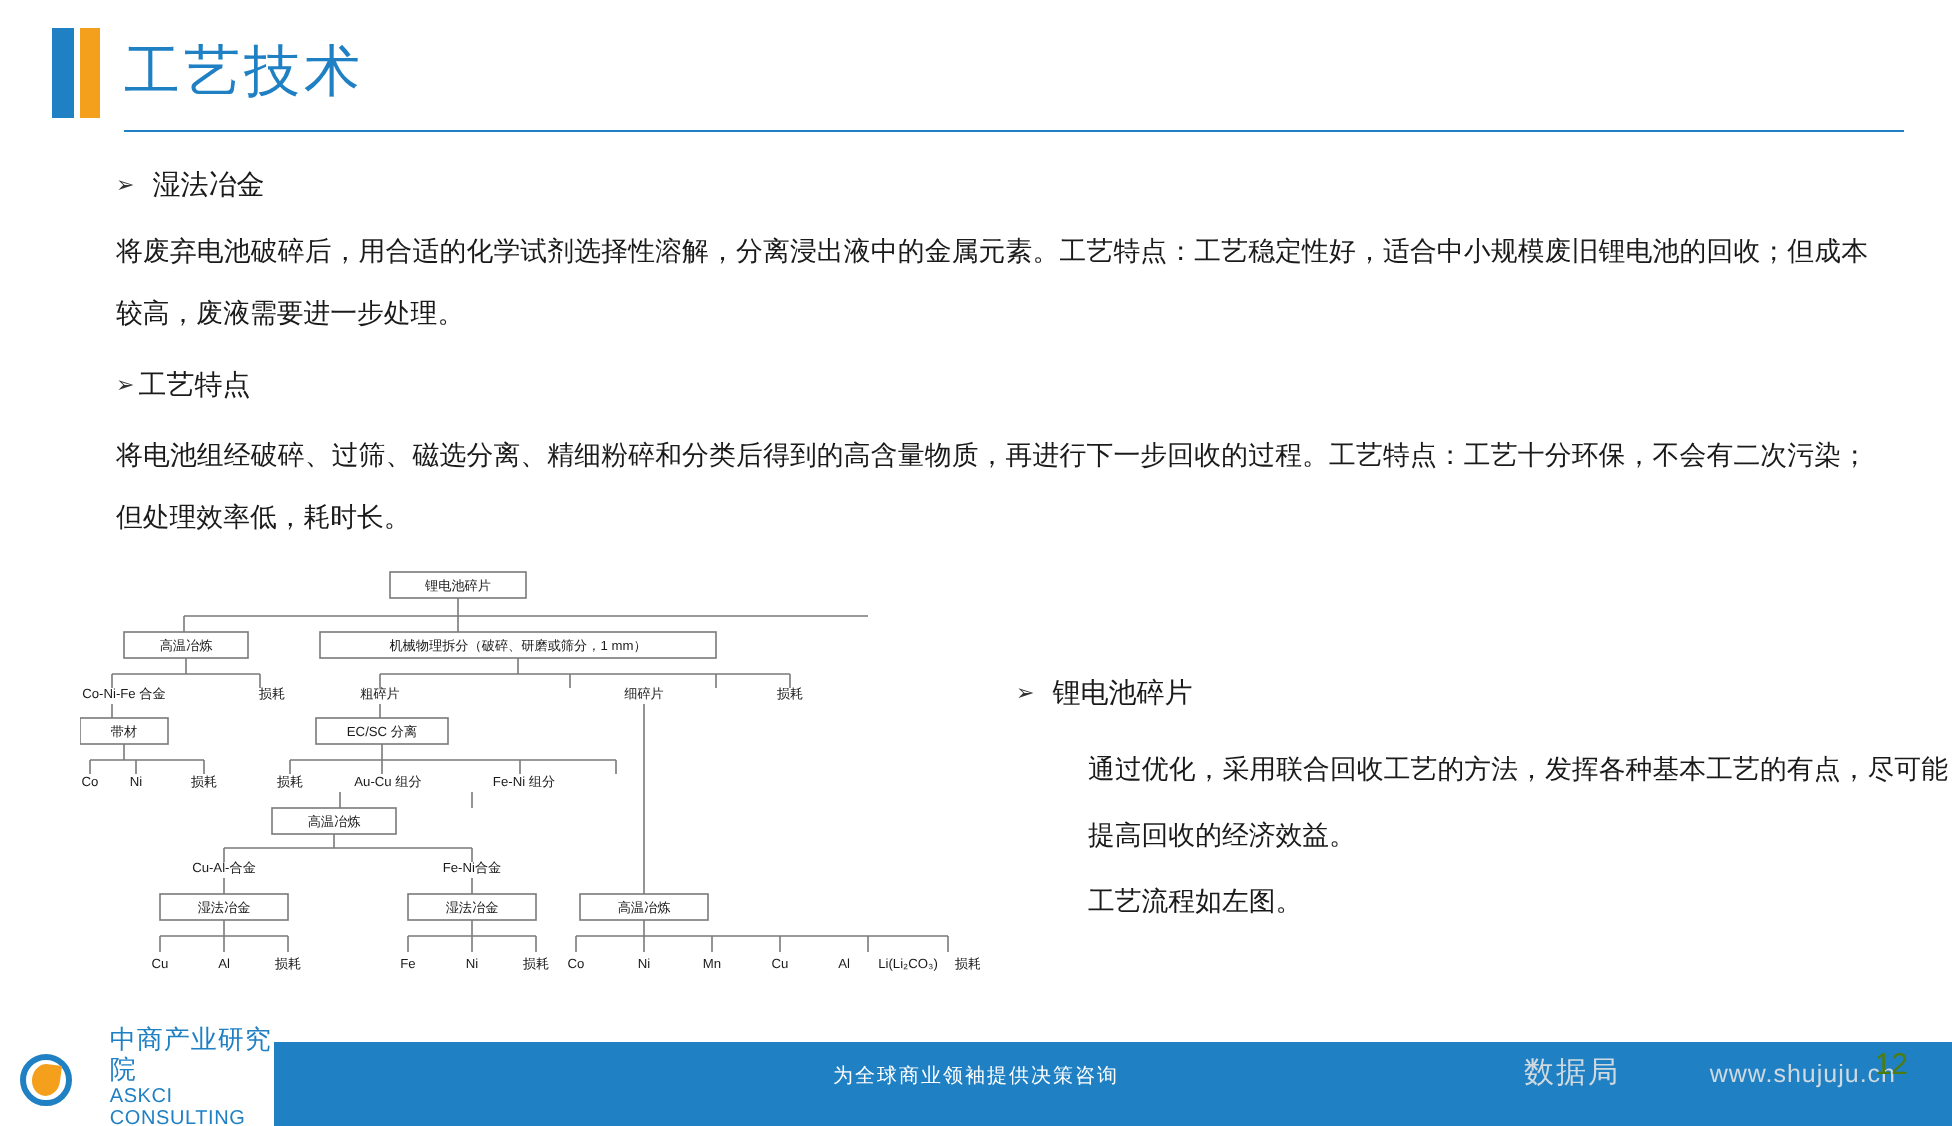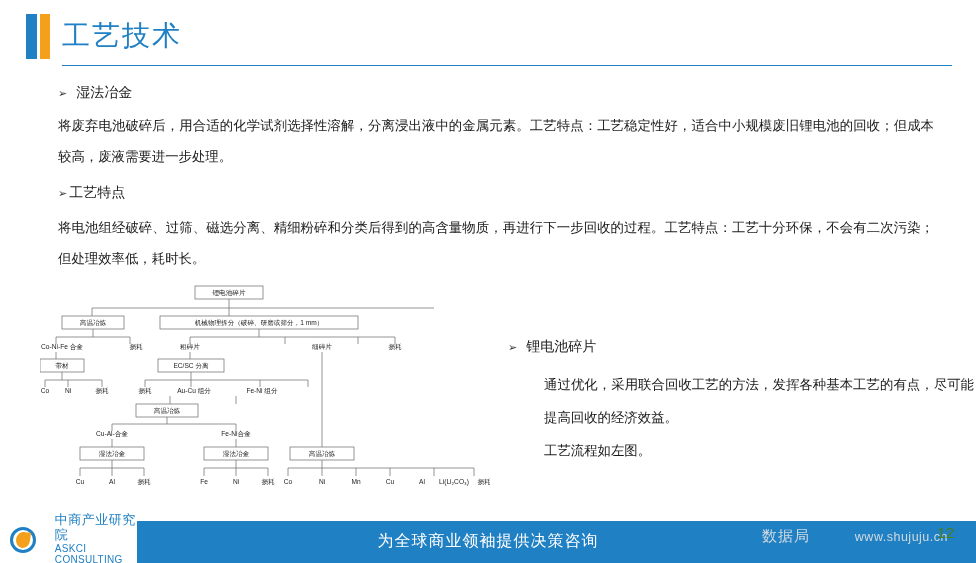--- a/index.html
+++ b/index.html
@@ -136,21 +136,21 @@
     font-size: 13px; color: #2080c4; letter-spacing: .5px;
   }
   .logo-en {
     font-size: 10px; color: #2080c4; letter-spacing: .3px;
   }
   .footer-slogan {
     position: absolute;
     left: 0; top: 531px;
     width: 976px;
     text-align: center;
-    font-size: 16px;
+    font-size: 10px;
     color: #ffffff;
     letter-spacing: 1px;
   }
   .wm-cn {
     position: absolute;
     right: 166px; top: 527px;
     font-size: 15px;
     color: #cfd9e0;
     letter-spacing: 1px;
     margin-left: 24px;

